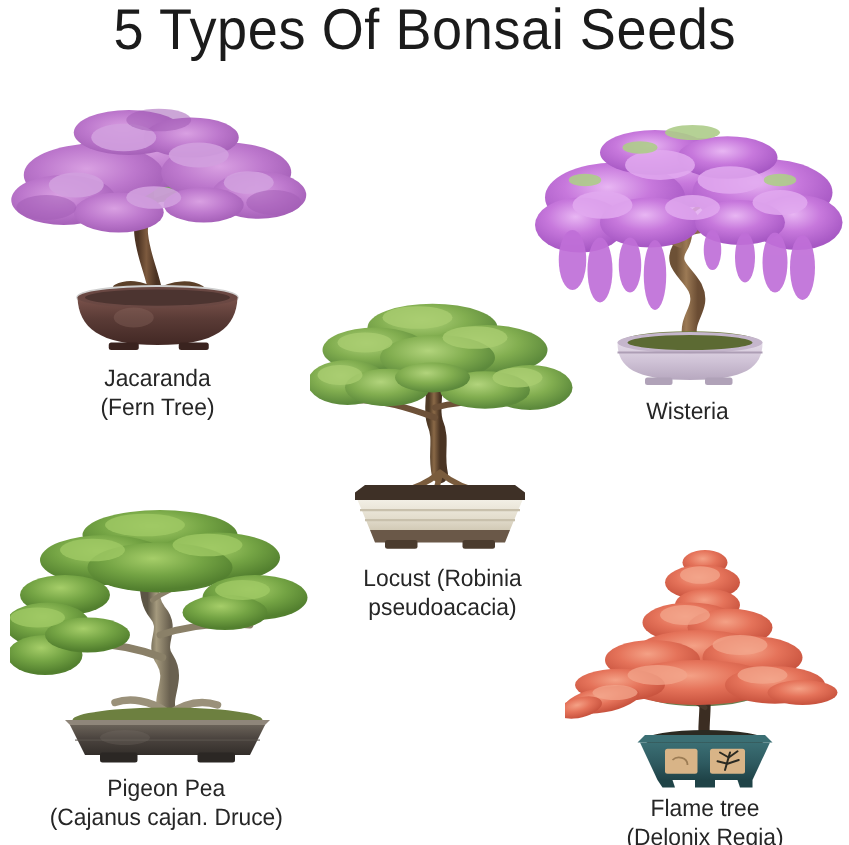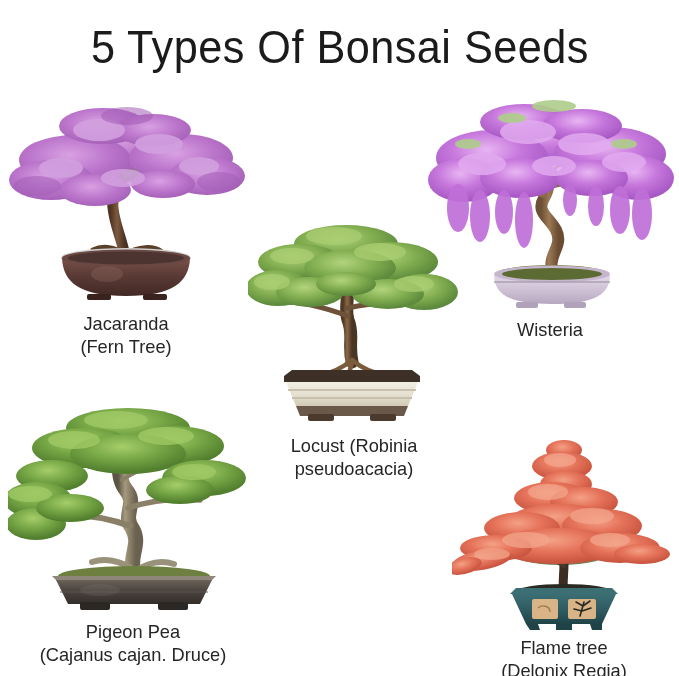--- a/index.html
+++ b/index.html
@@ -9,21 +9,21 @@
     font-family:"Liberation Sans","DejaVu Sans",sans-serif;
     overflow:hidden;
     position:relative;
   }
   #page{position:relative;width:679px;height:676px;background:#fff;overflow:hidden;}
 
   
   #banner{
     position:absolute;left:0;top:0;width:679px;height:74px;
     background:linear-gradient(to bottom,#ccd49b 0%,#d4db ak 0%,#d6dca6 30%,#e6eac6 62%,#f6f7ea 88%,#fdfdf8 100%);
-    display:flex;align-items:flex-end;justify-content:center;
+    display:flex;align-items:flex-start;justify-content:center;
   }
   #banner-title{
     font-size:46px;
     font-weight:300;
     letter-spacing:.5px;
     color:#1b1b1b;
     font-family:"Liberation Sans Narrow","Liberation Sans","DejaVu Sans",sans-serif;
     transform:scaleX(.94);
     white-space:nowrap;
     line-height:1;
@@ -40,29 +40,29 @@
     color:#262626;
     font-size:19px;
     font-weight:400;
     line-height:23px;
     font-family:"Liberation Sans Narrow","Liberation Sans","DejaVu Sans",sans-serif;
     transform:scaleX(.96);
     white-space:pre-line;
   }
 
   
-  #cell-jacaranda{left:3px;  top:86px;  width:246px;height:280px;}
+  #cell-jacaranda{left:3px;  top:66px;  width:246px;height:280px;}
   #cell-jacaranda .photo{width:246px;height:222px;}
   #cell-jacaranda .caption{top:226px;}
 
   #cell-wisteria{left:424px; top:88px;  width:252px;height:260px;text-decoration:underline;}
   #cell-wisteria .photo{width:252px;height:228px;}
   #cell-wisteria .caption{top:230px;}
 
-  #cell-locust{left:248px; top:210px; width:212px;height:280px;}
+  #cell-locust{left:248px; top:228px; width:212px;height:280px;}
   #cell-locust .photo{width:212px;height:218px;}
   #cell-locust .caption{top:224px;}
 
   #cell-pigeonpea{left:8px;  top:396px; width:250px;height:272px;}
   #cell-pigeonpea .photo{width:250px;height:222px;}
   #cell-pigeonpea .caption{top:224px;}
 
   #cell-flametree{left:452px; top:436px; width:224px;height:252px;}
   #cell-flametree .photo{width:224px;height:196px;}
   #cell-flametree .caption{top:200px;}

